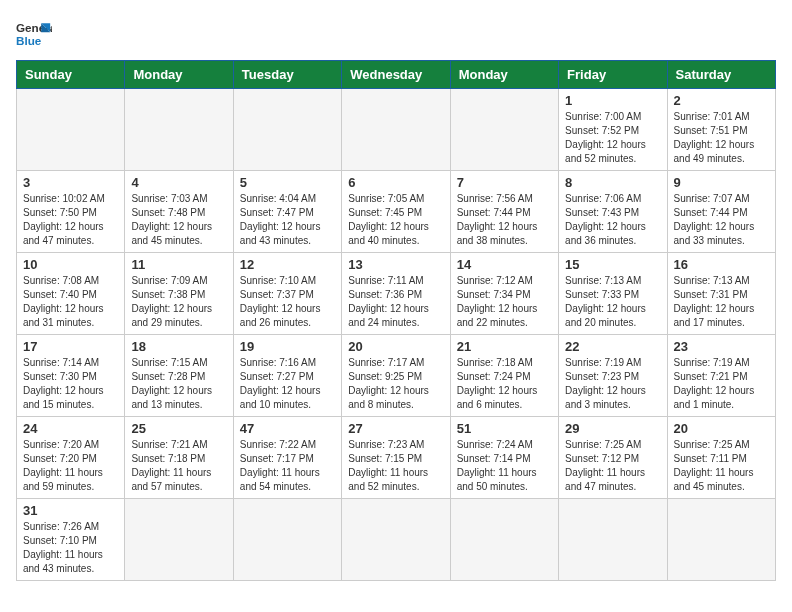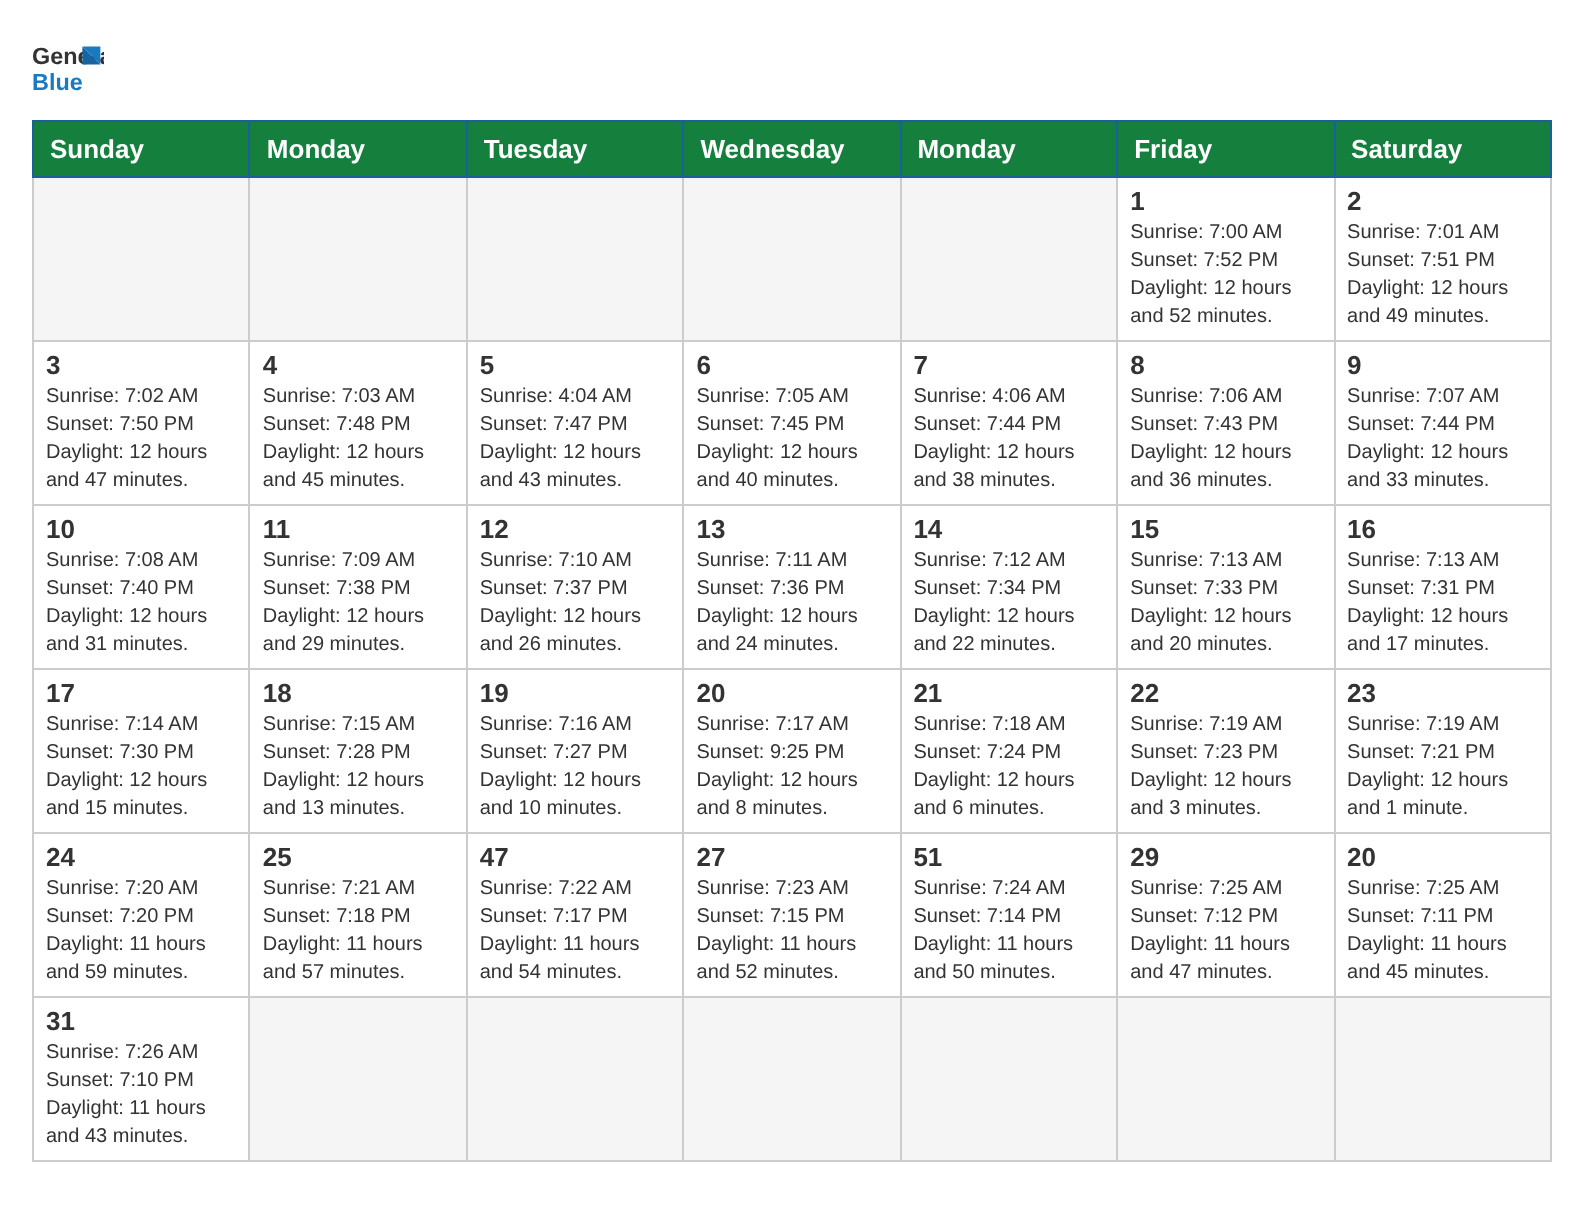--- a/index.html
+++ b/index.html
@@ -133,21 +133,21 @@
             <span class="day-number">2</span>
             <div class="day-info">Sunrise: 7:01 AM
 Sunset: 7:51 PM
 Daylight: 12 hours
 and 49 minutes.</div>
           </td>
         </tr>
         <tr>
           <td>
             <span class="day-number">3</span>
-            <div class="day-info">Sunrise: 7:02 AM
+            <div class="day-info">Sunrise: 10:02 AM
 Sunset: 7:50 PM
 Daylight: 12 hours
 and 47 minutes.</div>
           </td>
           <td>
             <span class="day-number">4</span>
             <div class="day-info">Sunrise: 7:03 AM
 Sunset: 7:48 PM
 Daylight: 12 hours
 and 45 minutes.</div>
@@ -161,21 +161,21 @@
           </td>
           <td>
             <span class="day-number">6</span>
             <div class="day-info">Sunrise: 7:05 AM
 Sunset: 7:45 PM
 Daylight: 12 hours
 and 40 minutes.</div>
           </td>
           <td>
             <span class="day-number">7</span>
-            <div class="day-info">Sunrise: 4:06 AM
+            <div class="day-info">Sunrise: 7:56 AM
 Sunset: 7:44 PM
 Daylight: 12 hours
 and 38 minutes.</div>
           </td>
           <td>
             <span class="day-number">8</span>
             <div class="day-info">Sunrise: 7:06 AM
 Sunset: 7:43 PM
 Daylight: 12 hours
 and 36 minutes.</div>

